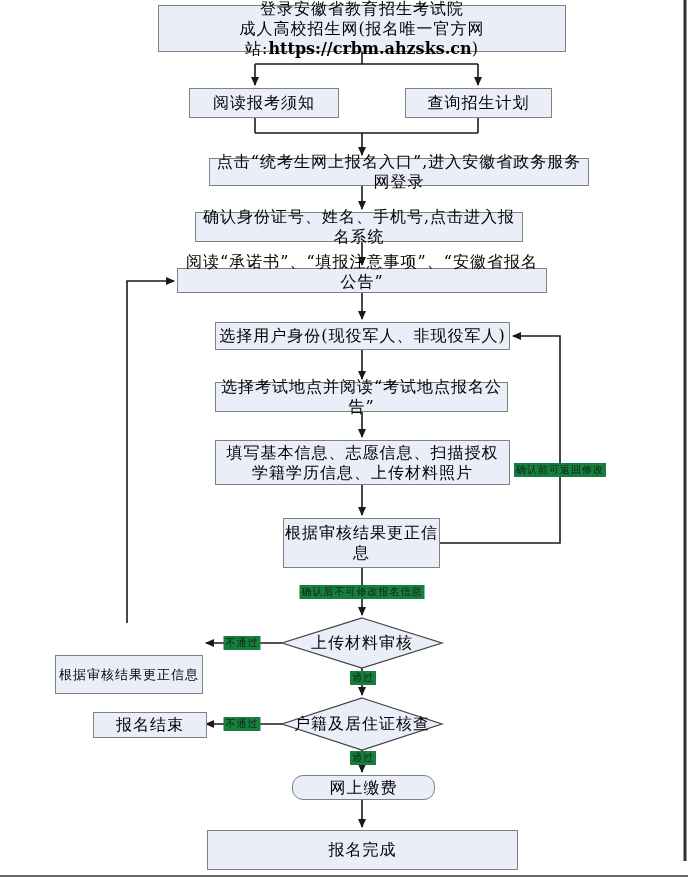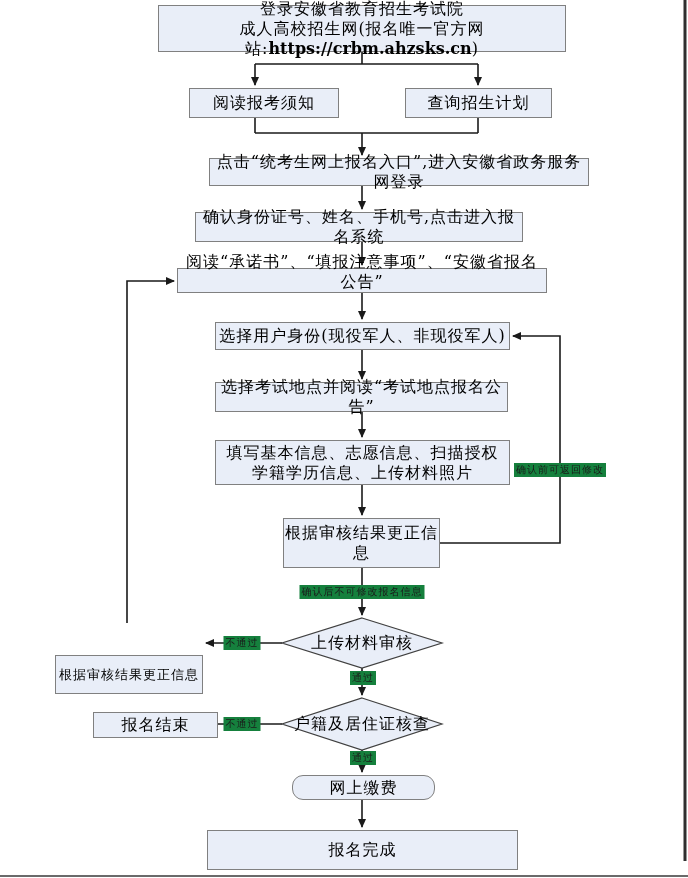--- a/index.html
+++ b/index.html
@@ -24,21 +24,21 @@
   #n-query-plan{left:405px;top:88px;width:147px;height:30px;}
   #n-entry{left:170px;top:158px;width:380px;height:28px;margin-left:39px;}
   #n-confirm-id{left:195px;top:212px;width:328px;height:30px;}
   #n-read-docs{left:177px;top:268px;width:370px;height:25px;justify-content:flex-end;}
   #n-identity{left:215px;top:322px;width:295px;height:28px;}
   #n-exam-site{left:215px;top:382px;width:293px;height:30px;}
   #n-fill-info{left:215px;top:440px;width:295px;height:45px;padding:0 8px;}
   #n-face-verify{left:283px;top:518px;width:157px;height:50px;}
   #n-correct-info{left:55px;top:623px;width:148px;height:39px;font-size:13px;margin-top:32px;}
   #n-material-review{left:282px;top:618px;width:160px;height:50px;}
-  #n-reg-end{left:93px;top:712px;width:125px;height:26px;}
+  #n-reg-end{left:93px;top:712px;width:114px;height:26px;}
   #n-residence-check{left:282px;top:698px;width:160px;height:52px;}
   #n-pay{left:292px;top:775px;width:143px;height:25px;border-radius:11px;}
   #n-complete{left:207px;top:830px;width:311px;height:40px;}
   
   #l-before-confirm{left:560px;top:470px;}
   #l-after-confirm{left:362px;top:592px;}
   #l-fail-1{left:242px;top:643px;}
   #l-pass-1{left:363px;top:678px;}
   #l-fail-2{left:242px;top:724px;}
   #l-pass-2{left:363px;top:758px;}

